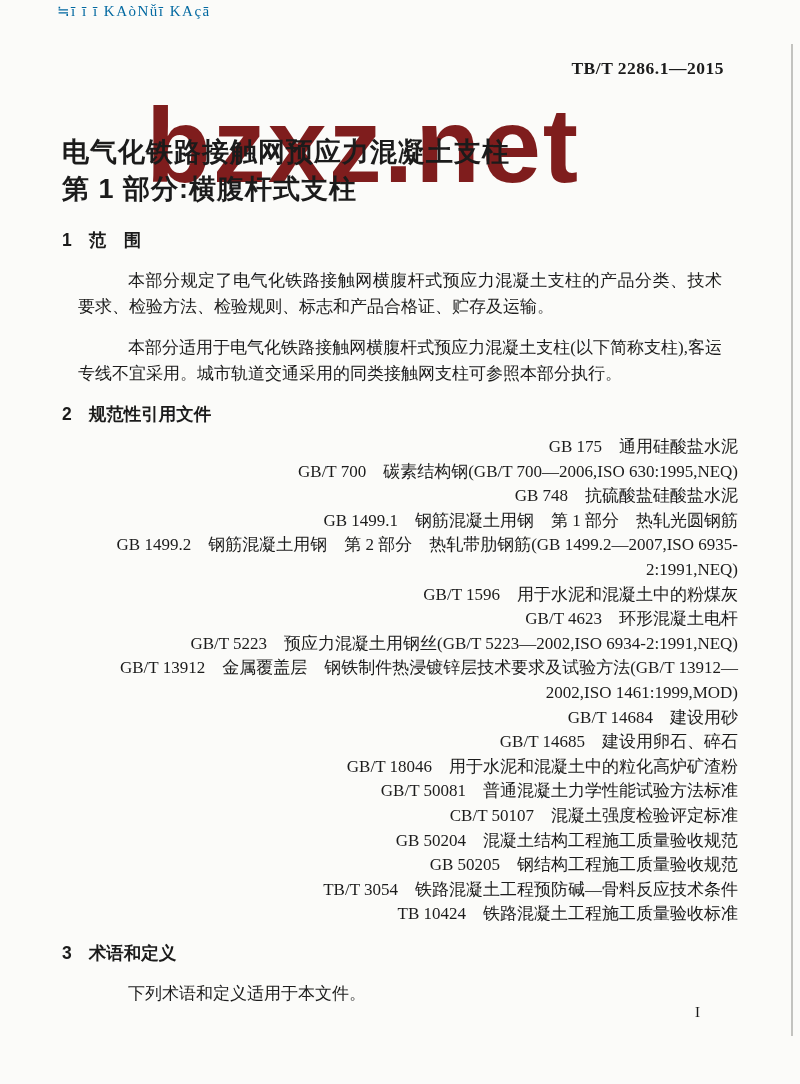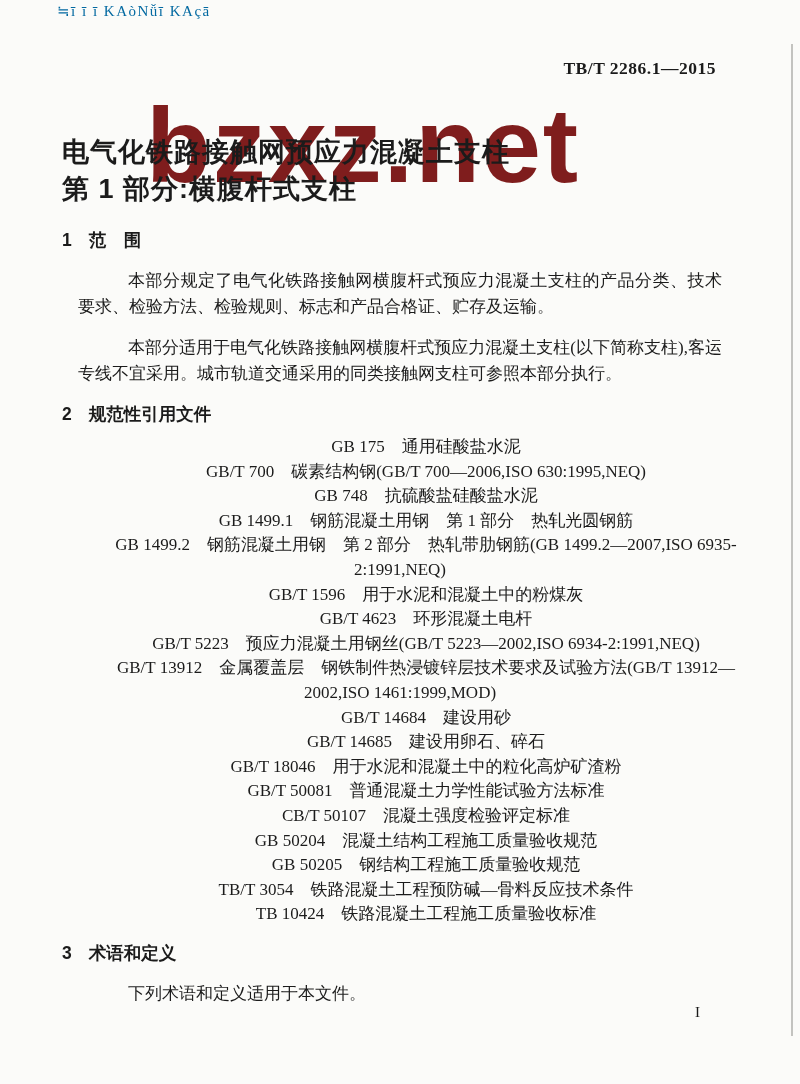--- a/index.html
+++ b/index.html
@@ -23,21 +23,21 @@
     font-family: "Liberation Serif", serif;
   }
   .watermark {
     position: absolute; top: 92px; left: 146px;
     font-family: "Liberation Sans", "DejaVu Sans", sans-serif;
     font-weight: bold; font-size: 106px; line-height: 1;
     color: #7f1d1d; letter-spacing: 2px;
     z-index: 0; user-select: none; white-space: nowrap;
   }
   .doc-code {
-    position: absolute; top: 58px; right: 84px;
+    position: absolute; top: 58px; right: 76px;
     font-weight: bold; font-size: 17.5px; letter-spacing: 0.5px;
     z-index: 1;
   }
   .content { position: relative; z-index: 1; }
   .title-block {
     text-align: left;
     padding-top: 134px;
     margin-bottom: 20px;
     font-family: "Liberation Sans", "DejaVu Sans", sans-serif;
     font-weight: bold;
@@ -54,21 +54,21 @@
   .para {
     margin: 16px;
     line-height: 25.5px;
     text-indent: 50px;
     text-align: justify;
   }
   .ref-list { margin-top: 2px; }
   .ref {
     line-height: 24.6px;
     text-indent: 52px;
-    text-align: center;
+    text-align: right;
   }
   .ref-code { padding-right: 17px; white-space: nowrap; }
   .page-number {
     position: absolute; top: 1004px; right: 100px;
     font-size: 15px; z-index: 1;
   }
   .scan-edge {
     position: absolute; top: 44px; right: 7px;
     width: 2px; height: 992px;
     background: #c3c3c0; z-index: 0;

